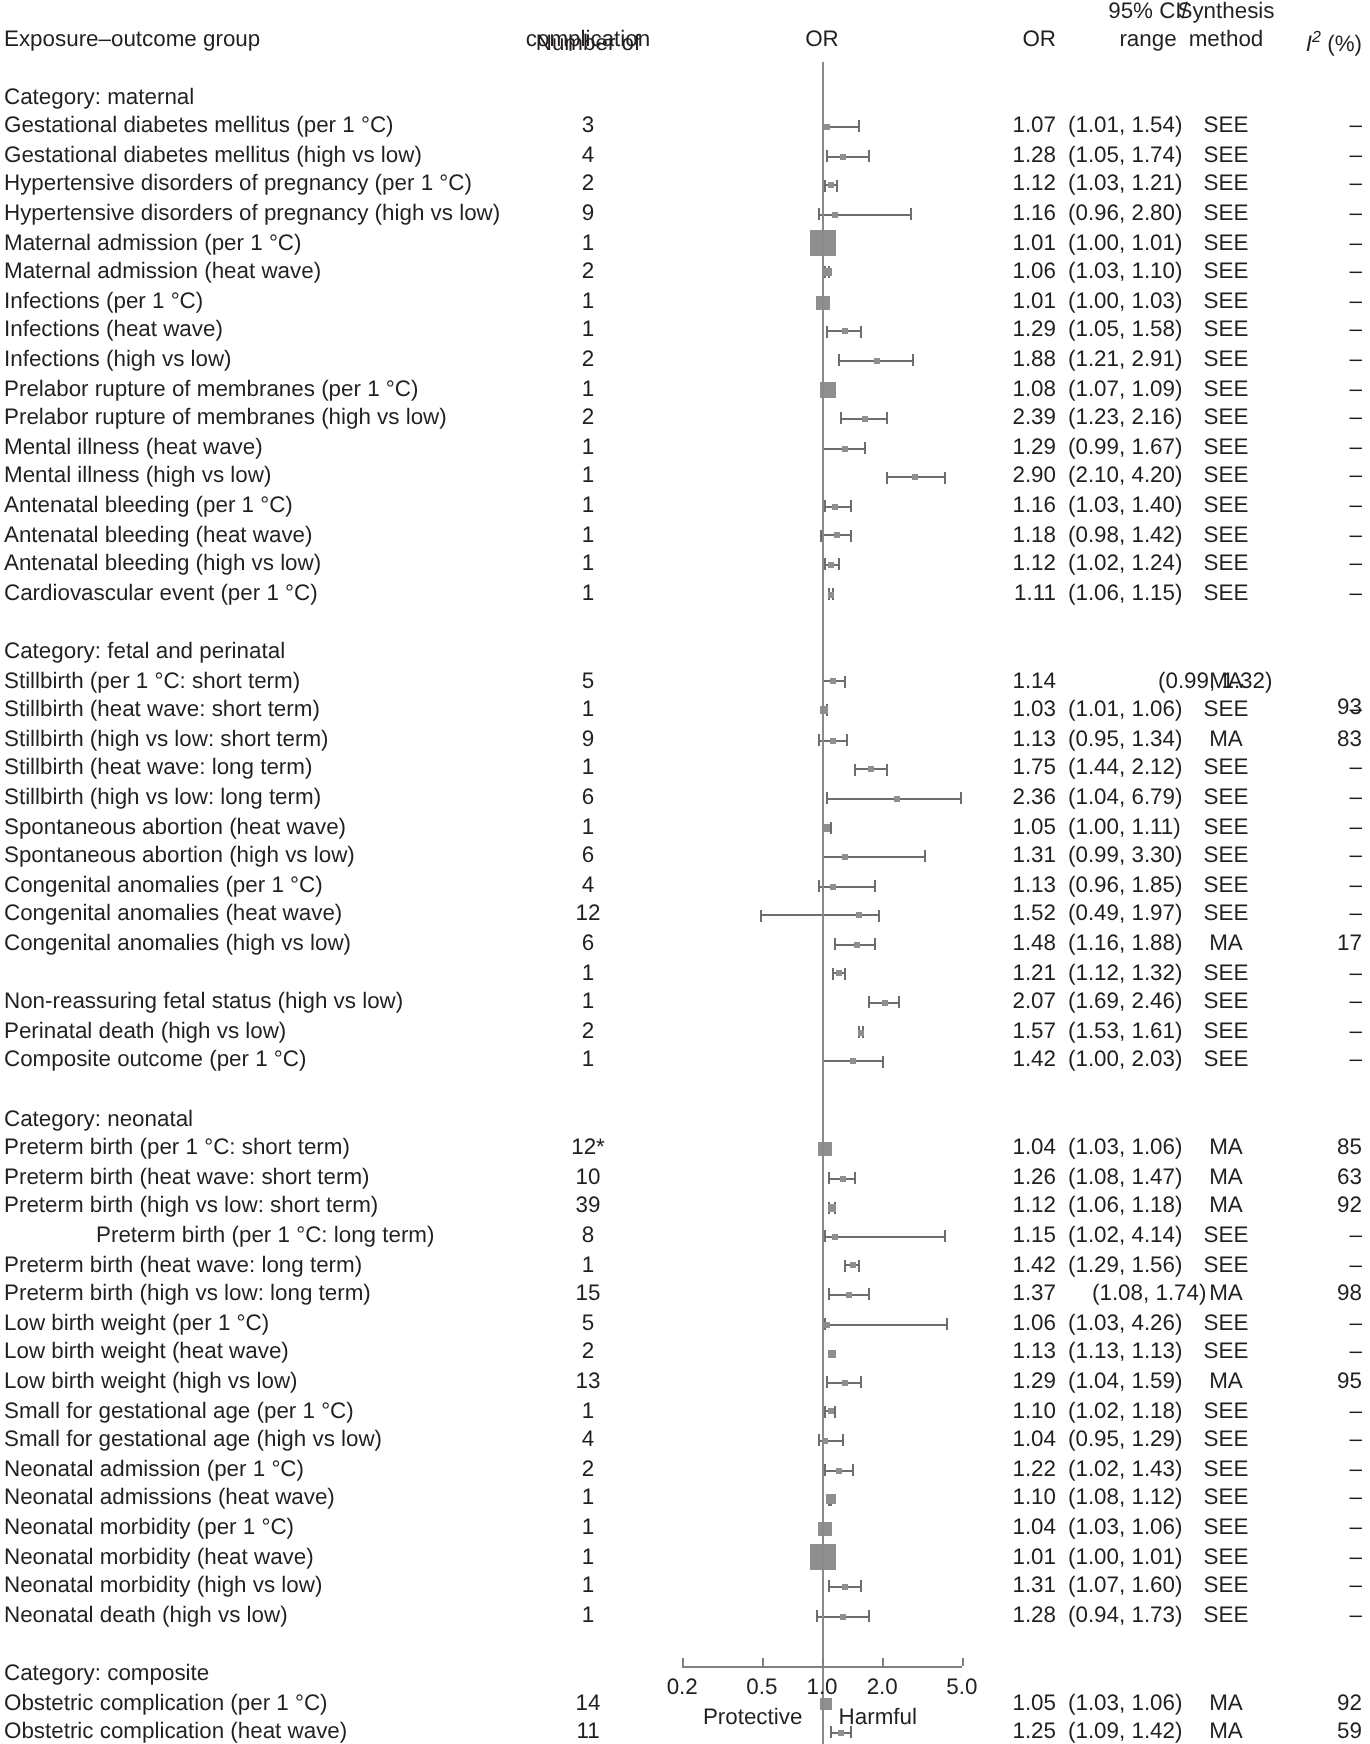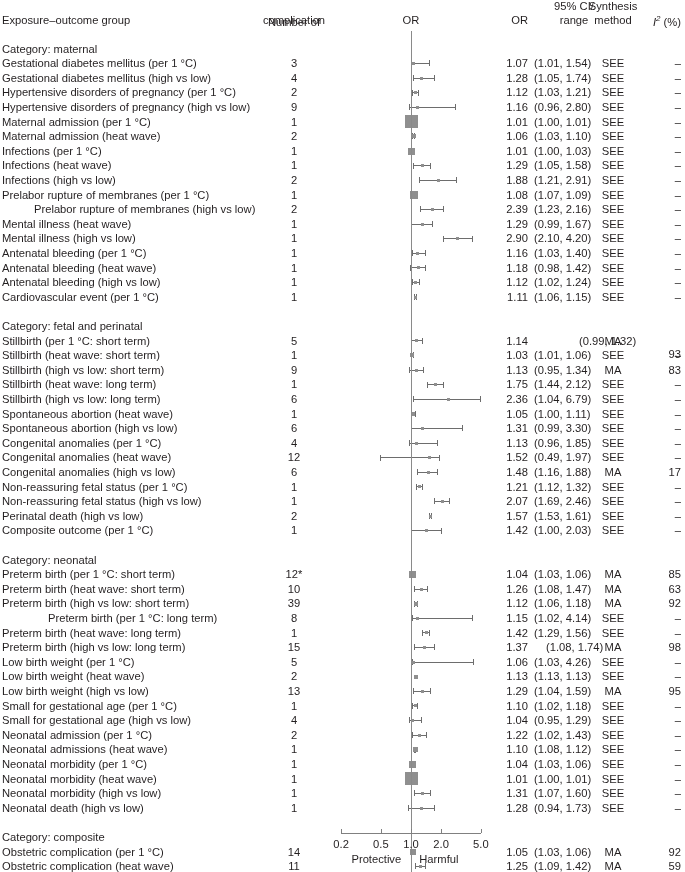--- a/index.html
+++ b/index.html
@@ -167,21 +167,21 @@
     <div class="lbl" style="top: 187.5px;">Prelabor rupture of membranes (per 1 °C)</div>
     <div class="num" style="left: 294px; top: 187.5px;">1</div>
     <div class="or" style="left: 486px; top: 187.5px; width: 42px;">1.08</div>
     <div class="ci" style="left: 534px; top: 187.5px;">(1.07, 1.09)</div>
     <div class="meth" style="left: 613px; top: 187.5px;">SEE</div>
     <div class="i2" style="left: 651px; top: 187.5px; width: 30px;">–</div>
     <div class="ciline" style="left: 413.938px; top: 194.3px; width: 0.804272px;"></div>
     <div class="cicap" style="left: 413.938px; top: 191.8px; height: 6px;"></div>
     <div class="cicap" style="left: 413.743px; top: 191.8px; height: 6px;"></div>
     <div class="marker" style="left: 410.342px; top: 190.8px; width: 8px; height: 8px;"></div>
-    <div class="lbl" style="top: 202.1px; margin-left: 32px;">Prelabor rupture of membranes (high vs low)</div>
+    <div class="lbl" style="top: 202.1px;">Prelabor rupture of membranes (high vs low)</div>
     <div class="num" style="left: 294px; top: 202.1px;">2</div>
     <div class="or" style="left: 486px; top: 202.1px; width: 42px;">2.39</div>
     <div class="ci" style="left: 534px; top: 202.1px;">(1.23, 2.16)</div>
     <div class="meth" style="left: 613px; top: 202.1px;">SEE</div>
     <div class="i2" style="left: 651px; top: 202.1px; width: 30px;">–</div>
     <div class="ciline" style="left: 419.991px; top: 208.9px; width: 24.4549px;"></div>
     <div class="cicap" style="left: 419.991px; top: 206.4px; height: 6px;"></div>
     <div class="cicap" style="left: 443.445px; top: 206.4px; height: 6px;"></div>
     <div class="marker" style="left: 430.719px; top: 207.9px; width: 3px; height: 3px;"></div>
     <div class="lbl" style="top: 216.7px;">Mental illness (heat wave)</div>
@@ -338,21 +338,20 @@
     <div class="lbl" style="top: 464.9px;">Congenital anomalies (high vs low)</div>
     <div class="num" style="left: 294px; top: 464.9px;">6</div>
     <div class="or" style="left: 486px; top: 464.9px; width: 42px;">1.48</div>
     <div class="ci" style="left: 534px; top: 464.9px;">(1.16, 1.88)</div>
     <div class="meth" style="left: 613px; top: 464.9px;">MA</div>
     <div class="i2" style="left: 651px; top: 464.9px; width: 30px;">17</div>
     <div class="ciline" style="left: 417.446px; top: 471.7px; width: 20.97px;"></div>
     <div class="cicap" style="left: 417.446px; top: 469.2px; height: 6px;"></div>
     <div class="cicap" style="left: 437.416px; top: 469.2px; height: 6px;"></div>
     <div class="marker" style="left: 426.526px; top: 470.7px; width: 3px; height: 3px;"></div>
-    <div class="lbl" style="top: 479.5px;">Non-reassuring fetal status (per 1 °C)</div>
     <div class="num" style="left: 294px; top: 479.5px;">1</div>
     <div class="or" style="left: 486px; top: 479.5px; width: 42px;">1.21</div>
     <div class="ci" style="left: 534px; top: 479.5px;">(1.12, 1.32)</div>
     <div class="meth" style="left: 613px; top: 479.5px;">SEE</div>
     <div class="i2" style="left: 651px; top: 479.5px; width: 30px;">–</div>
     <div class="ciline" style="left: 415.922px; top: 486.3px; width: 7.13559px;"></div>
     <div class="cicap" style="left: 415.922px; top: 483.8px; height: 6px;"></div>
     <div class="cicap" style="left: 422.057px; top: 483.8px; height: 6px;"></div>
     <div class="marker" style="left: 417.779px; top: 485.3px; width: 3px; height: 3px;"></div>
     <div class="lbl" style="top: 494.1px;">Non-reassuring fetal status (high vs low)</div>

